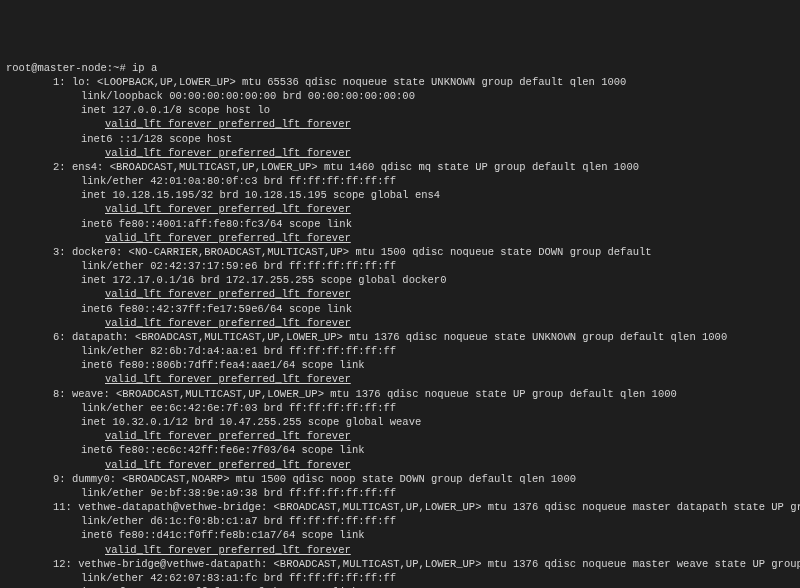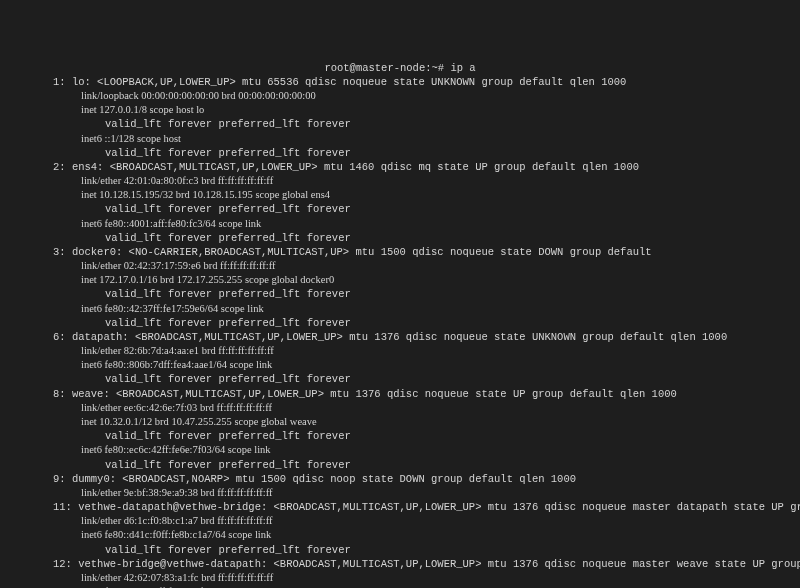--- a/index.html
+++ b/index.html
@@ -14,32 +14,31 @@
       font-size: 10.5px;
       line-height: 1.35;
       padding: 4px 6px;
       white-space: pre;
       overflow: hidden;
       width: 800px;
       height: 588px;
     }
     .prompt {
       color: #d4d4d4;
-      text-align: center;
     }
     .output {
       color: #d4d4d4;
       margin-left: 47px;
     }
     .indent1 {
       padding-left: 28px;
-      font-family: Liberation Serif, serif;
     }
     .indent2 {
       padding-left: 52px;
+      text-decoration: underline;
     }
   </style>
 </head>
 <body>
 
 
 
 <div id="terminal"><div class="prompt">root@master-node:~# ip a</div><div class="output">1: lo: &lt;LOOPBACK,UP,LOWER_UP&gt; mtu 65536 qdisc noqueue state UNKNOWN group default qlen 1000</div><div class="indent1 output">link/loopback 00:00:00:00:00:00 brd 00:00:00:00:00:00</div><div class="indent1 output">inet 127.0.0.1/8 scope host lo</div><div class="indent2 output">valid_lft forever preferred_lft forever</div><div class="indent1 output">inet6 ::1/128 scope host</div><div class="indent2 output">valid_lft forever preferred_lft forever</div><div class="output">2: ens4: &lt;BROADCAST,MULTICAST,UP,LOWER_UP&gt; mtu 1460 qdisc mq state UP group default qlen 1000</div><div class="indent1 output">link/ether 42:01:0a:80:0f:c3 brd ff:ff:ff:ff:ff:ff</div><div class="indent1 output">inet 10.128.15.195/32 brd 10.128.15.195 scope global ens4</div><div class="indent2 output">valid_lft forever preferred_lft forever</div><div class="indent1 output">inet6 fe80::4001:aff:fe80:fc3/64 scope link</div><div class="indent2 output">valid_lft forever preferred_lft forever</div><div class="output">3: docker0: &lt;NO-CARRIER,BROADCAST,MULTICAST,UP&gt; mtu 1500 qdisc noqueue state DOWN group default</div><div class="indent1 output">link/ether 02:42:37:17:59:e6 brd ff:ff:ff:ff:ff:ff</div><div class="indent1 output">inet 172.17.0.1/16 brd 172.17.255.255 scope global docker0</div><div class="indent2 output">valid_lft forever preferred_lft forever</div><div class="indent1 output">inet6 fe80::42:37ff:fe17:59e6/64 scope link</div><div class="indent2 output">valid_lft forever preferred_lft forever</div><div class="output">6: datapath: &lt;BROADCAST,MULTICAST,UP,LOWER_UP&gt; mtu 1376 qdisc noqueue state UNKNOWN group default qlen 1000</div><div class="indent1 output">link/ether 82:6b:7d:a4:aa:e1 brd ff:ff:ff:ff:ff:ff</div><div class="indent1 output">inet6 fe80::806b:7dff:fea4:aae1/64 scope link</div><div class="indent2 output">valid_lft forever preferred_lft forever</div><div class="output">8: weave: &lt;BROADCAST,MULTICAST,UP,LOWER_UP&gt; mtu 1376 qdisc noqueue state UP group default qlen 1000</div><div class="indent1 output">link/ether ee:6c:42:6e:7f:03 brd ff:ff:ff:ff:ff:ff</div><div class="indent1 output">inet 10.32.0.1/12 brd 10.47.255.255 scope global weave</div><div class="indent2 output">valid_lft forever preferred_lft forever</div><div class="indent1 output">inet6 fe80::ec6c:42ff:fe6e:7f03/64 scope link</div><div class="indent2 output">valid_lft forever preferred_lft forever</div><div class="output">9: dummy0: &lt;BROADCAST,NOARP&gt; mtu 1500 qdisc noop state DOWN group default qlen 1000</div><div class="indent1 output">link/ether 9e:bf:38:9e:a9:38 brd ff:ff:ff:ff:ff:ff</div><div class="output">11: vethwe-datapath@vethwe-bridge: &lt;BROADCAST,MULTICAST,UP,LOWER_UP&gt; mtu 1376 qdisc noqueue master datapath state UP group default</div><div class="indent1 output">link/ether d6:1c:f0:8b:c1:a7 brd ff:ff:ff:ff:ff:ff</div><div class="indent1 output">inet6 fe80::d41c:f0ff:fe8b:c1a7/64 scope link</div><div class="indent2 output">valid_lft forever preferred_lft forever</div><div class="output">12: vethwe-bridge@vethwe-datapath: &lt;BROADCAST,MULTICAST,UP,LOWER_UP&gt; mtu 1376 qdisc noqueue master weave state UP group default</div><div class="indent1 output">link/ether 42:62:07:83:a1:fc brd ff:ff:ff:ff:ff:ff</div><div class="indent1 output">inet6 fe80::4062:7ff:fe83:a1fc/64 scope link</div></div>
 
 

